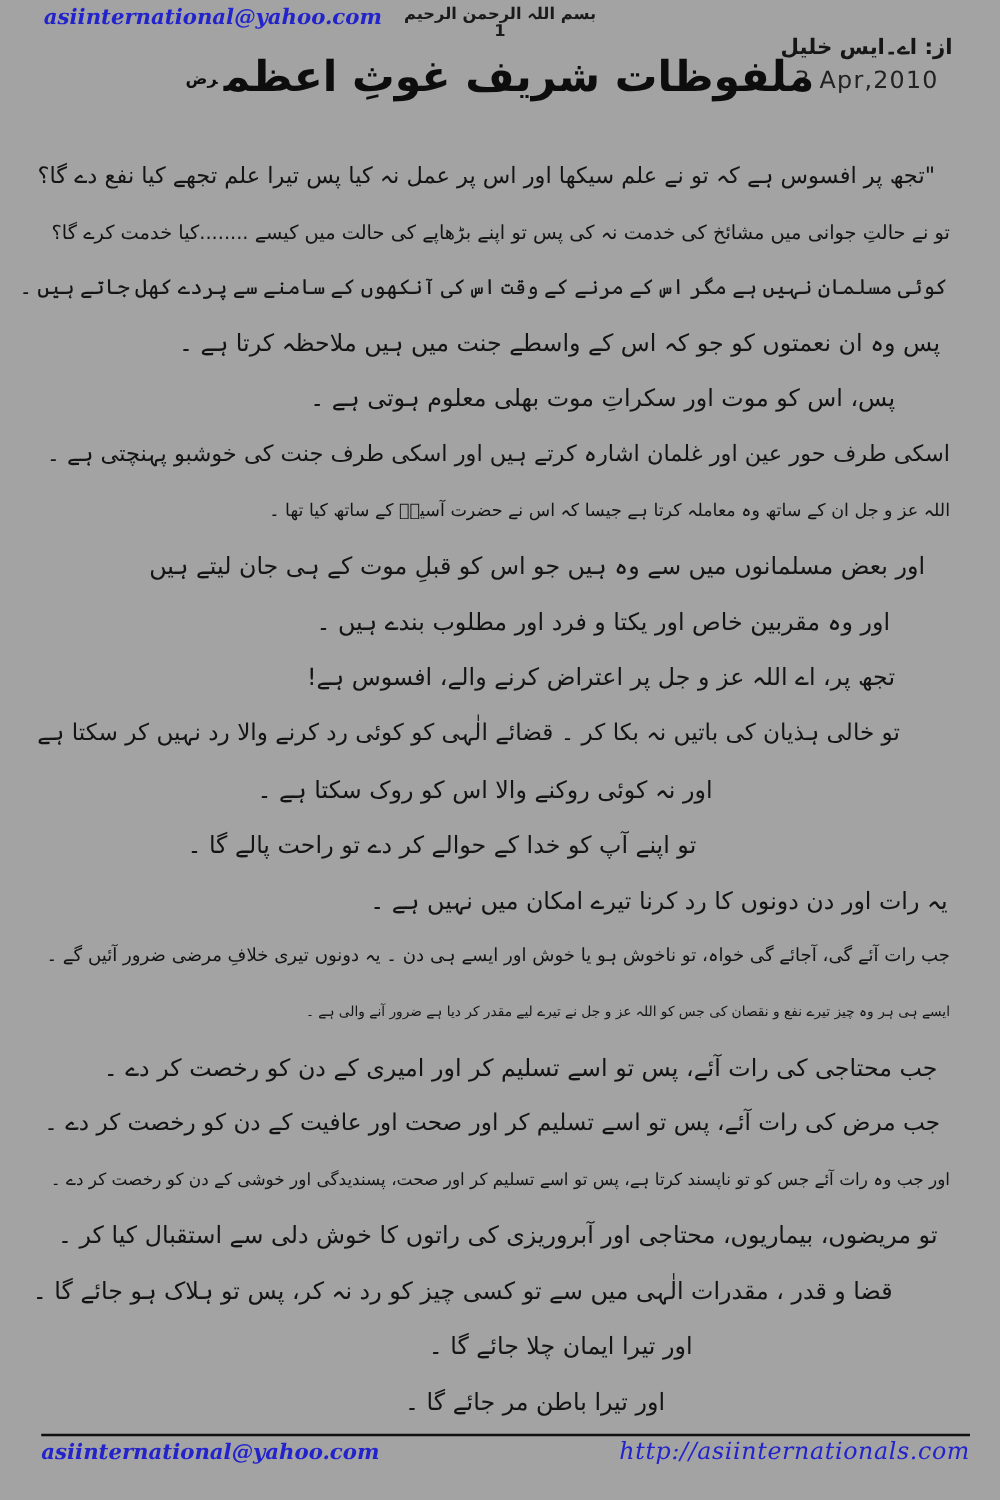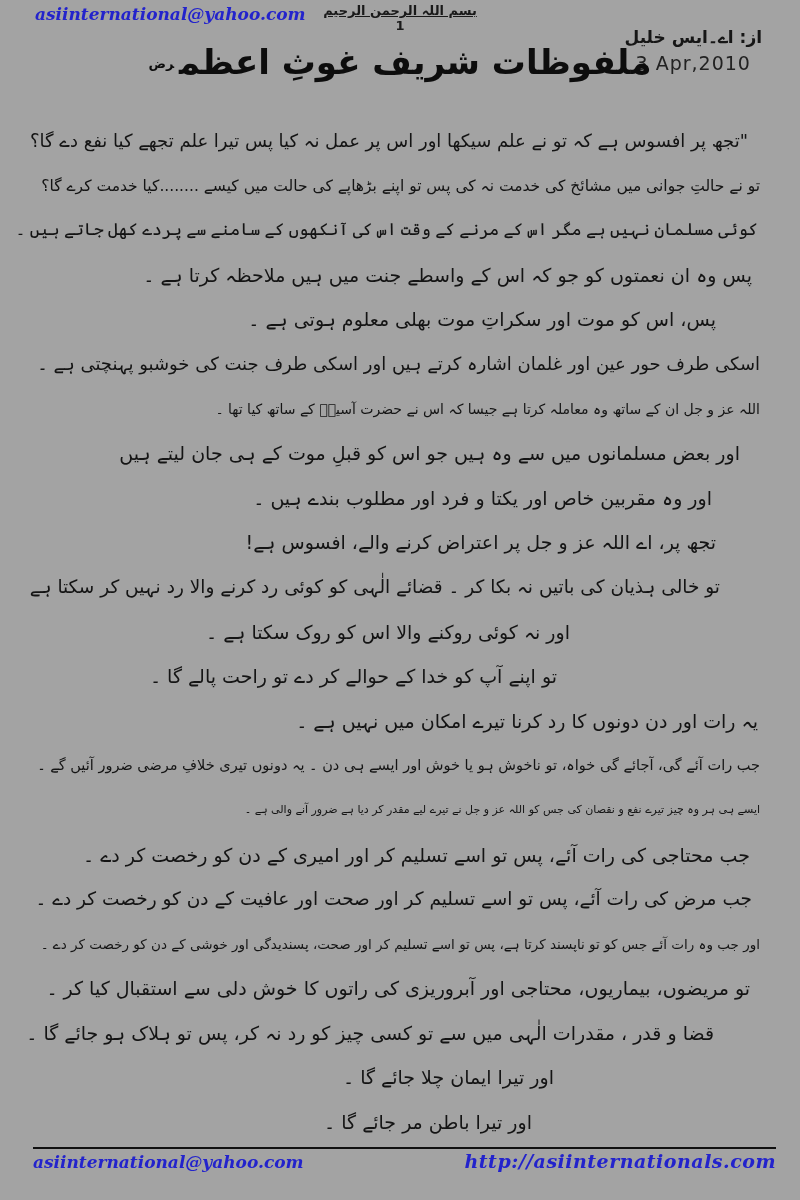--- a/index.html
+++ b/index.html
@@ -9,21 +9,21 @@
     font-family:"DejaVu Sans", sans-serif; color:#141414;
   }
   
   .header-email {
     position:absolute; top:4px; left:35px;
     font-family:"DejaVu Serif", serif; font-style:italic; font-weight:bold;
     font-size:17px; color:#2323cc; text-decoration:none;
   }
   .bismillah {
     position:absolute; top:3px; left:0; width:100%; text-align:center;
-    direction:rtl; font-size:13px; font-weight:bold; color:#1a1a1a;text-decoration:underline;
+    direction:rtl; font-size:13px; font-weight:bold; color:#1a1a1a;
   }
   .page-number {
     position:absolute; top:18px; left:0; width:100%; text-align:center;
     font-size:13px; font-weight:bold; color:#1a1a1a;
   }
   .byline-block {
     position:absolute; top:27px; right:38px; text-align:center;
   }
   .byline { direction:rtl; font-size:17px; font-weight:bold; color:#161616; }
   .date   { font-size:19px; letter-spacing:1px; margin-top:5px; color:#222222; }
@@ -46,21 +46,21 @@
     position:absolute; top:1147px; left:33px; right:24px; height:0;
     border-top:2px solid #101010;
   }
   .footer-email {
     position:absolute; top:1152px; left:33px;
     font-family:"DejaVu Serif", serif; font-style:italic; font-weight:bold;
     font-size:17px; color:#2323cc; text-decoration:none;
   }
   .footer-url {
     position:absolute; top:1150px; right:24px;
-    font-family:"DejaVu Serif", serif; font-style:italic; font-weight:bold;
+    font-family:"DejaVu Serif", serif; font-style:italic; font-weight:normal;
     font-size:19px; letter-spacing:0.5px; color:#2323cc; text-decoration:none;
   }
 </style>
 </head>
 <body>
 
 <div id="page">
 
   <a class="header-email">asiinternational@yahoo.com</a>
 

